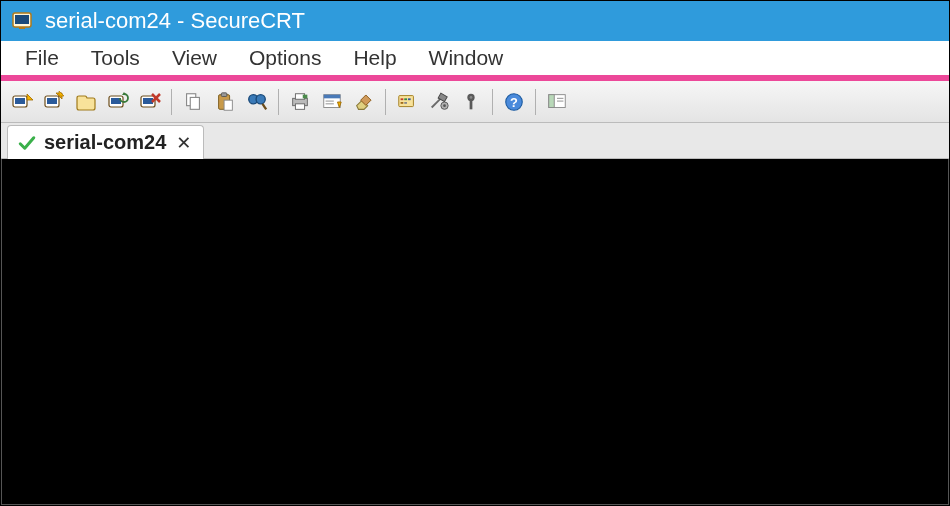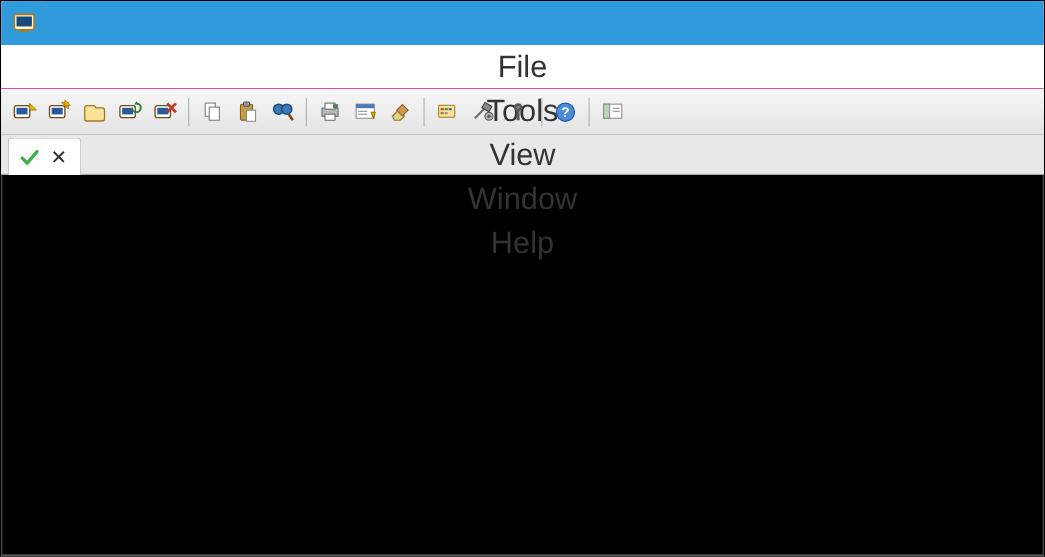--- a/index.html
+++ b/index.html
@@ -27,24 +27,23 @@
     display: inline-flex;
     align-items: center;
     justify-content: center;
   }
   .menubar {
     background: #fff;
     height: 40px;
     display: flex;
     align-items: center;
     padding: 0 8px;
-    border-bottom: 1px solid #ec4899;
-    font-size: 28px;
+    border-bottom: 6px solid #ec4899;
+    font-size: 21px;
     color: #333;
-    flex-direction: column;
   }
   .menubar .menu-item {
     padding: 4px 16px;
     cursor: default;
   }
   .toolbar {
     background: linear-gradient(#f6f6f6,#e4e4e4);
     height: 42px;
     display: flex;
     align-items: center;
@@ -118,28 +117,30 @@
 <body>
 
 <div class="titlebar">
   <span class="icon">
     <svg width="24" height="24" viewBox="0 0 24 24">
       <rect x="3" y="4" width="18" height="14" rx="2" fill="#fff6d9" stroke="#b07a1a" stroke-width="1.5"></rect>
       <rect x="5" y="6" width="14" height="9" fill="#1a4a7a"></rect>
       <rect x="9" y="18" width="6" height="2" fill="#b07a1a"></rect>
     </svg>
   </span>
+  <span>serial-com24 - SecureCRT</span>
 </div>
 
 <div class="menubar">
   <span class="menu-item">File</span>
   <span class="menu-item">Tools</span>
   <span class="menu-item">View</span>
+  <span class="menu-item">Options</span>
+  <span class="menu-item">Help</span>
   <span class="menu-item">Window</span>
-  <span class="menu-item">Help</span>
 </div>
 
 <div class="toolbar">
   <span class="tb-btn">
     <svg width="24" height="24" viewBox="0 0 24 24">
         <rect x="3" y="6" width="14" height="11" rx="2" fill="#fff" stroke="#6b4c1a" stroke-width="1.2"></rect>
         <rect x="5" y="8" width="10" height="6" fill="#2a5a9a"></rect>
         <polygon points="17,4 23,10 17,10" fill="#f5b400" stroke="#a06a00" stroke-width="0.8"></polygon>
       </svg>
   </span>
@@ -261,17 +262,18 @@
   </span>
 </div>
 
 <div class="tabbar">
   <div class="tab">
     <span>
       <svg width="18" height="18" viewBox="0 0 24 24">
           <polyline points="3,13 9,19 21,5" fill="none" stroke="#3ab04a" stroke-width="4" stroke-linecap="round" stroke-linejoin="round"></polyline>
         </svg>
     </span>
+    <span>serial-com24</span>
     <span class="close">✕</span>
   </div>
 </div>
 
 <div class="terminal"></div>
 
 </body></html>

